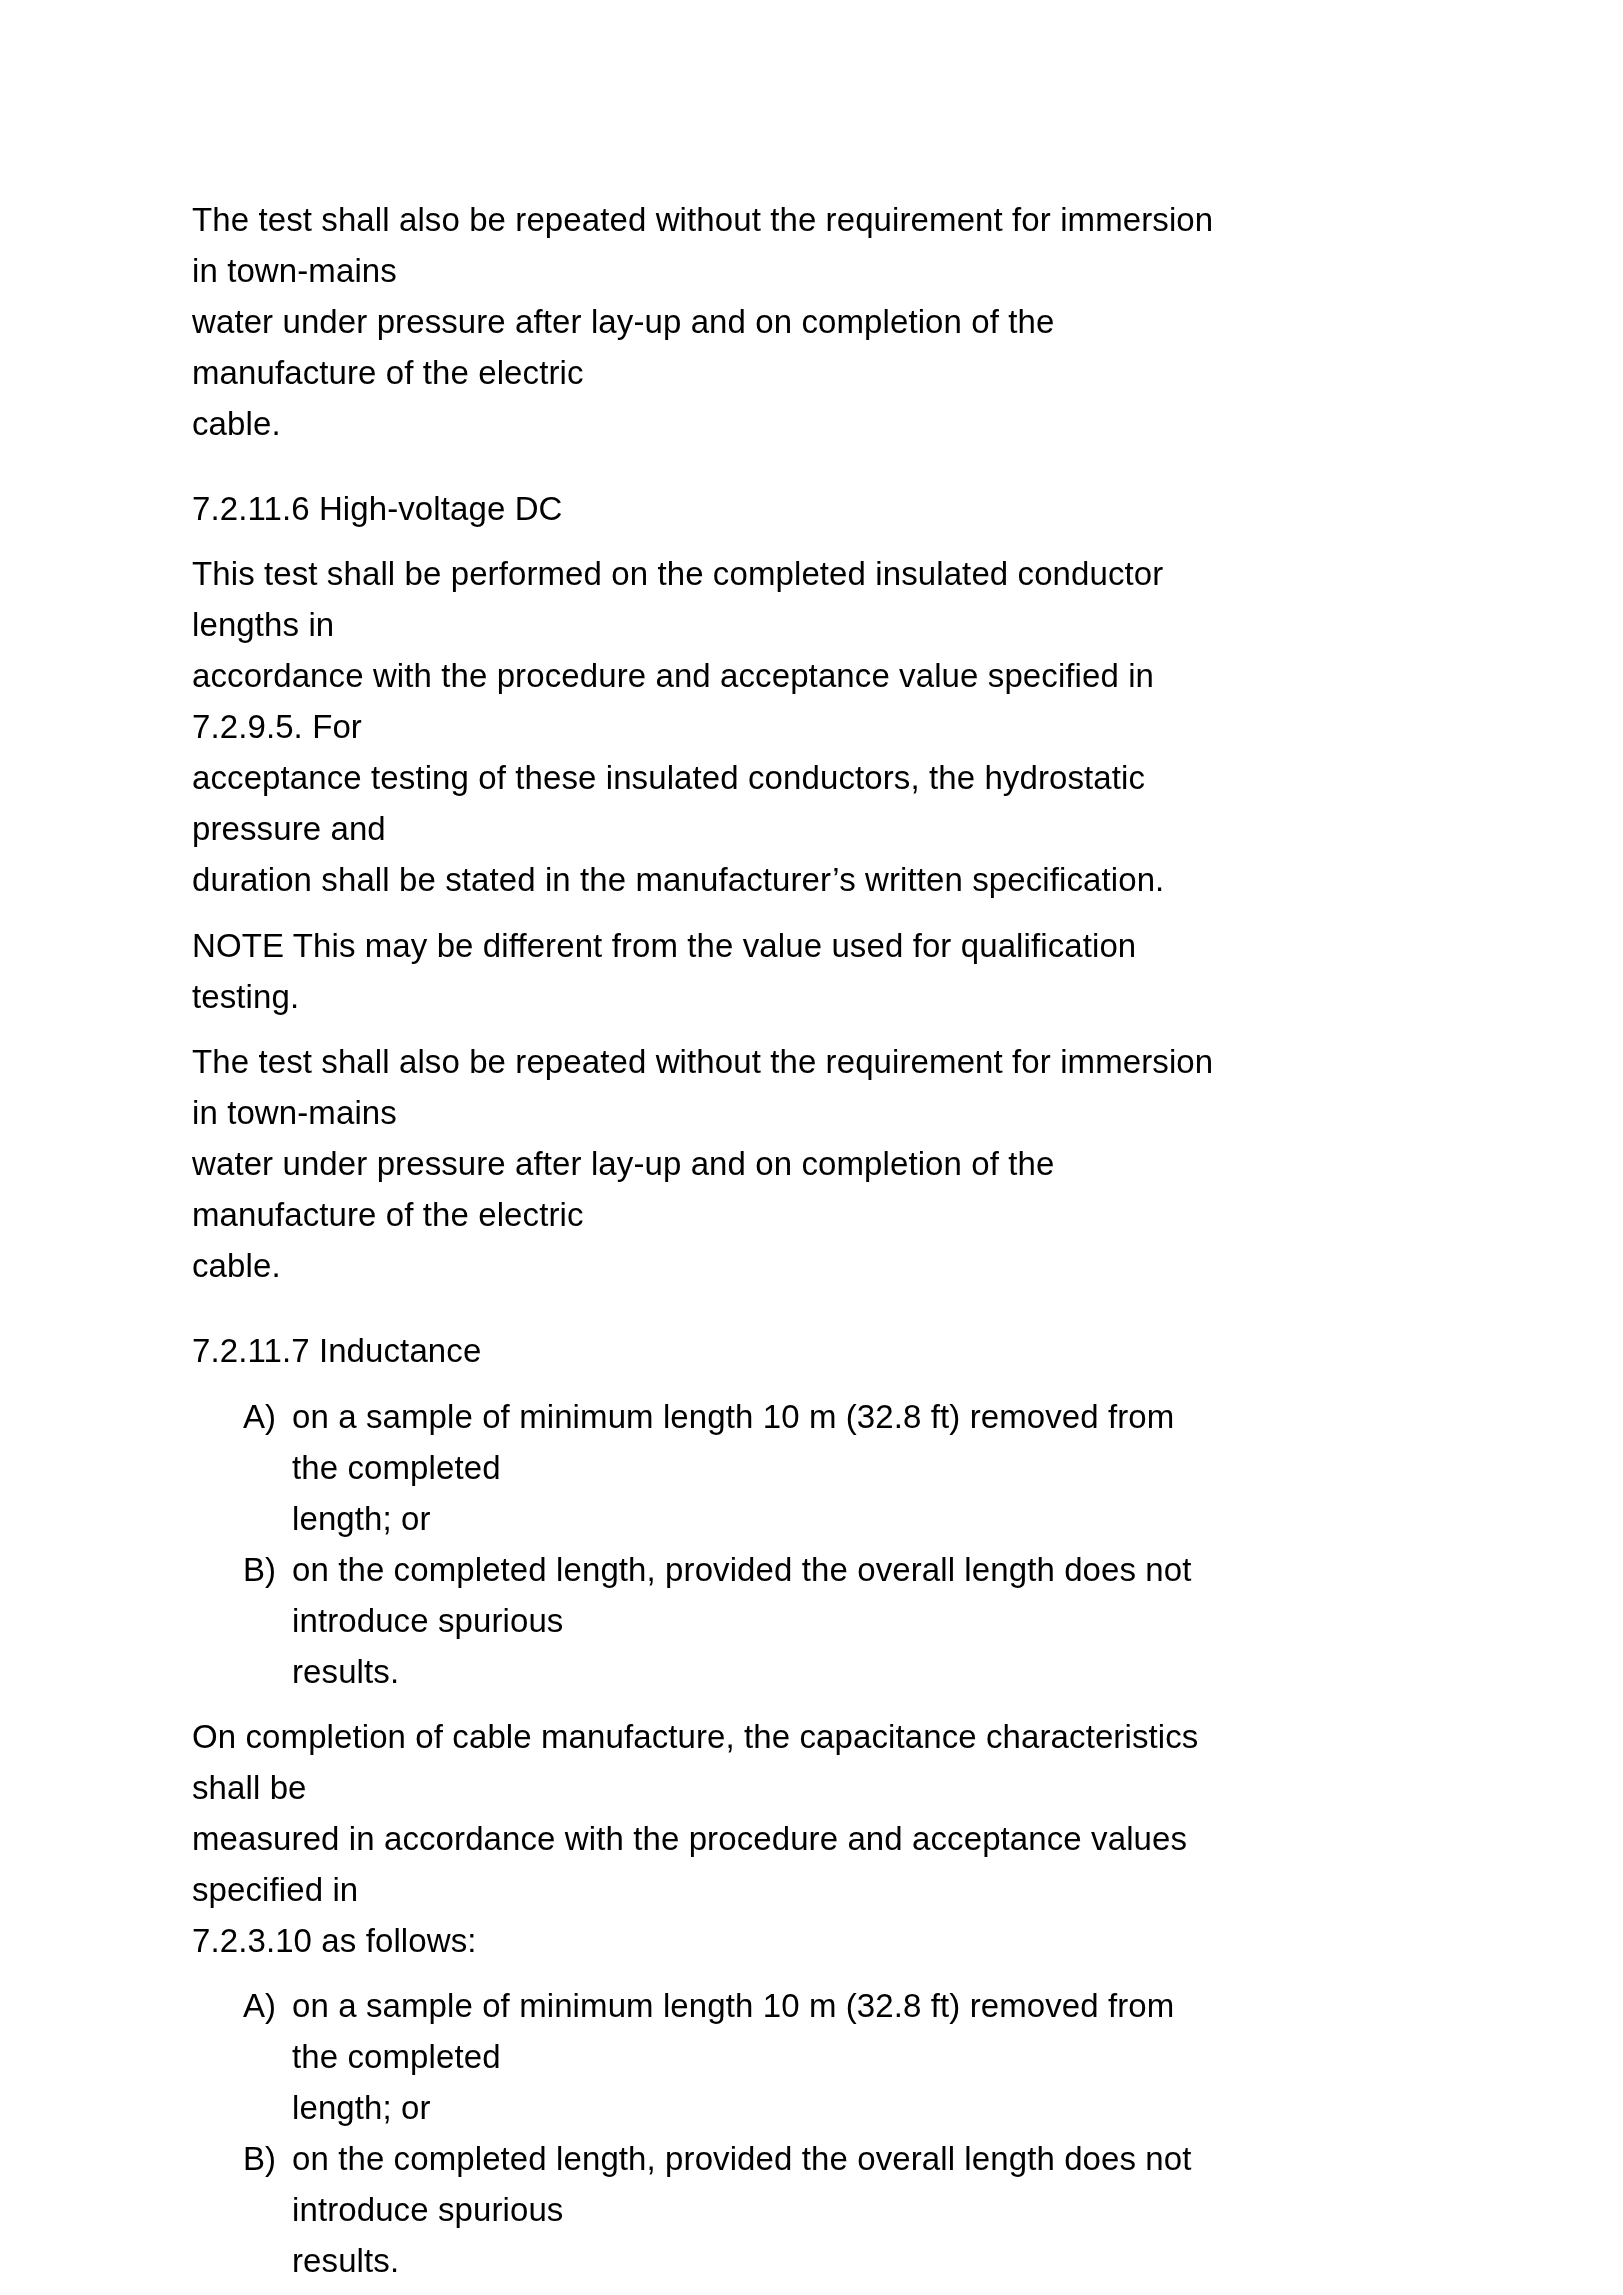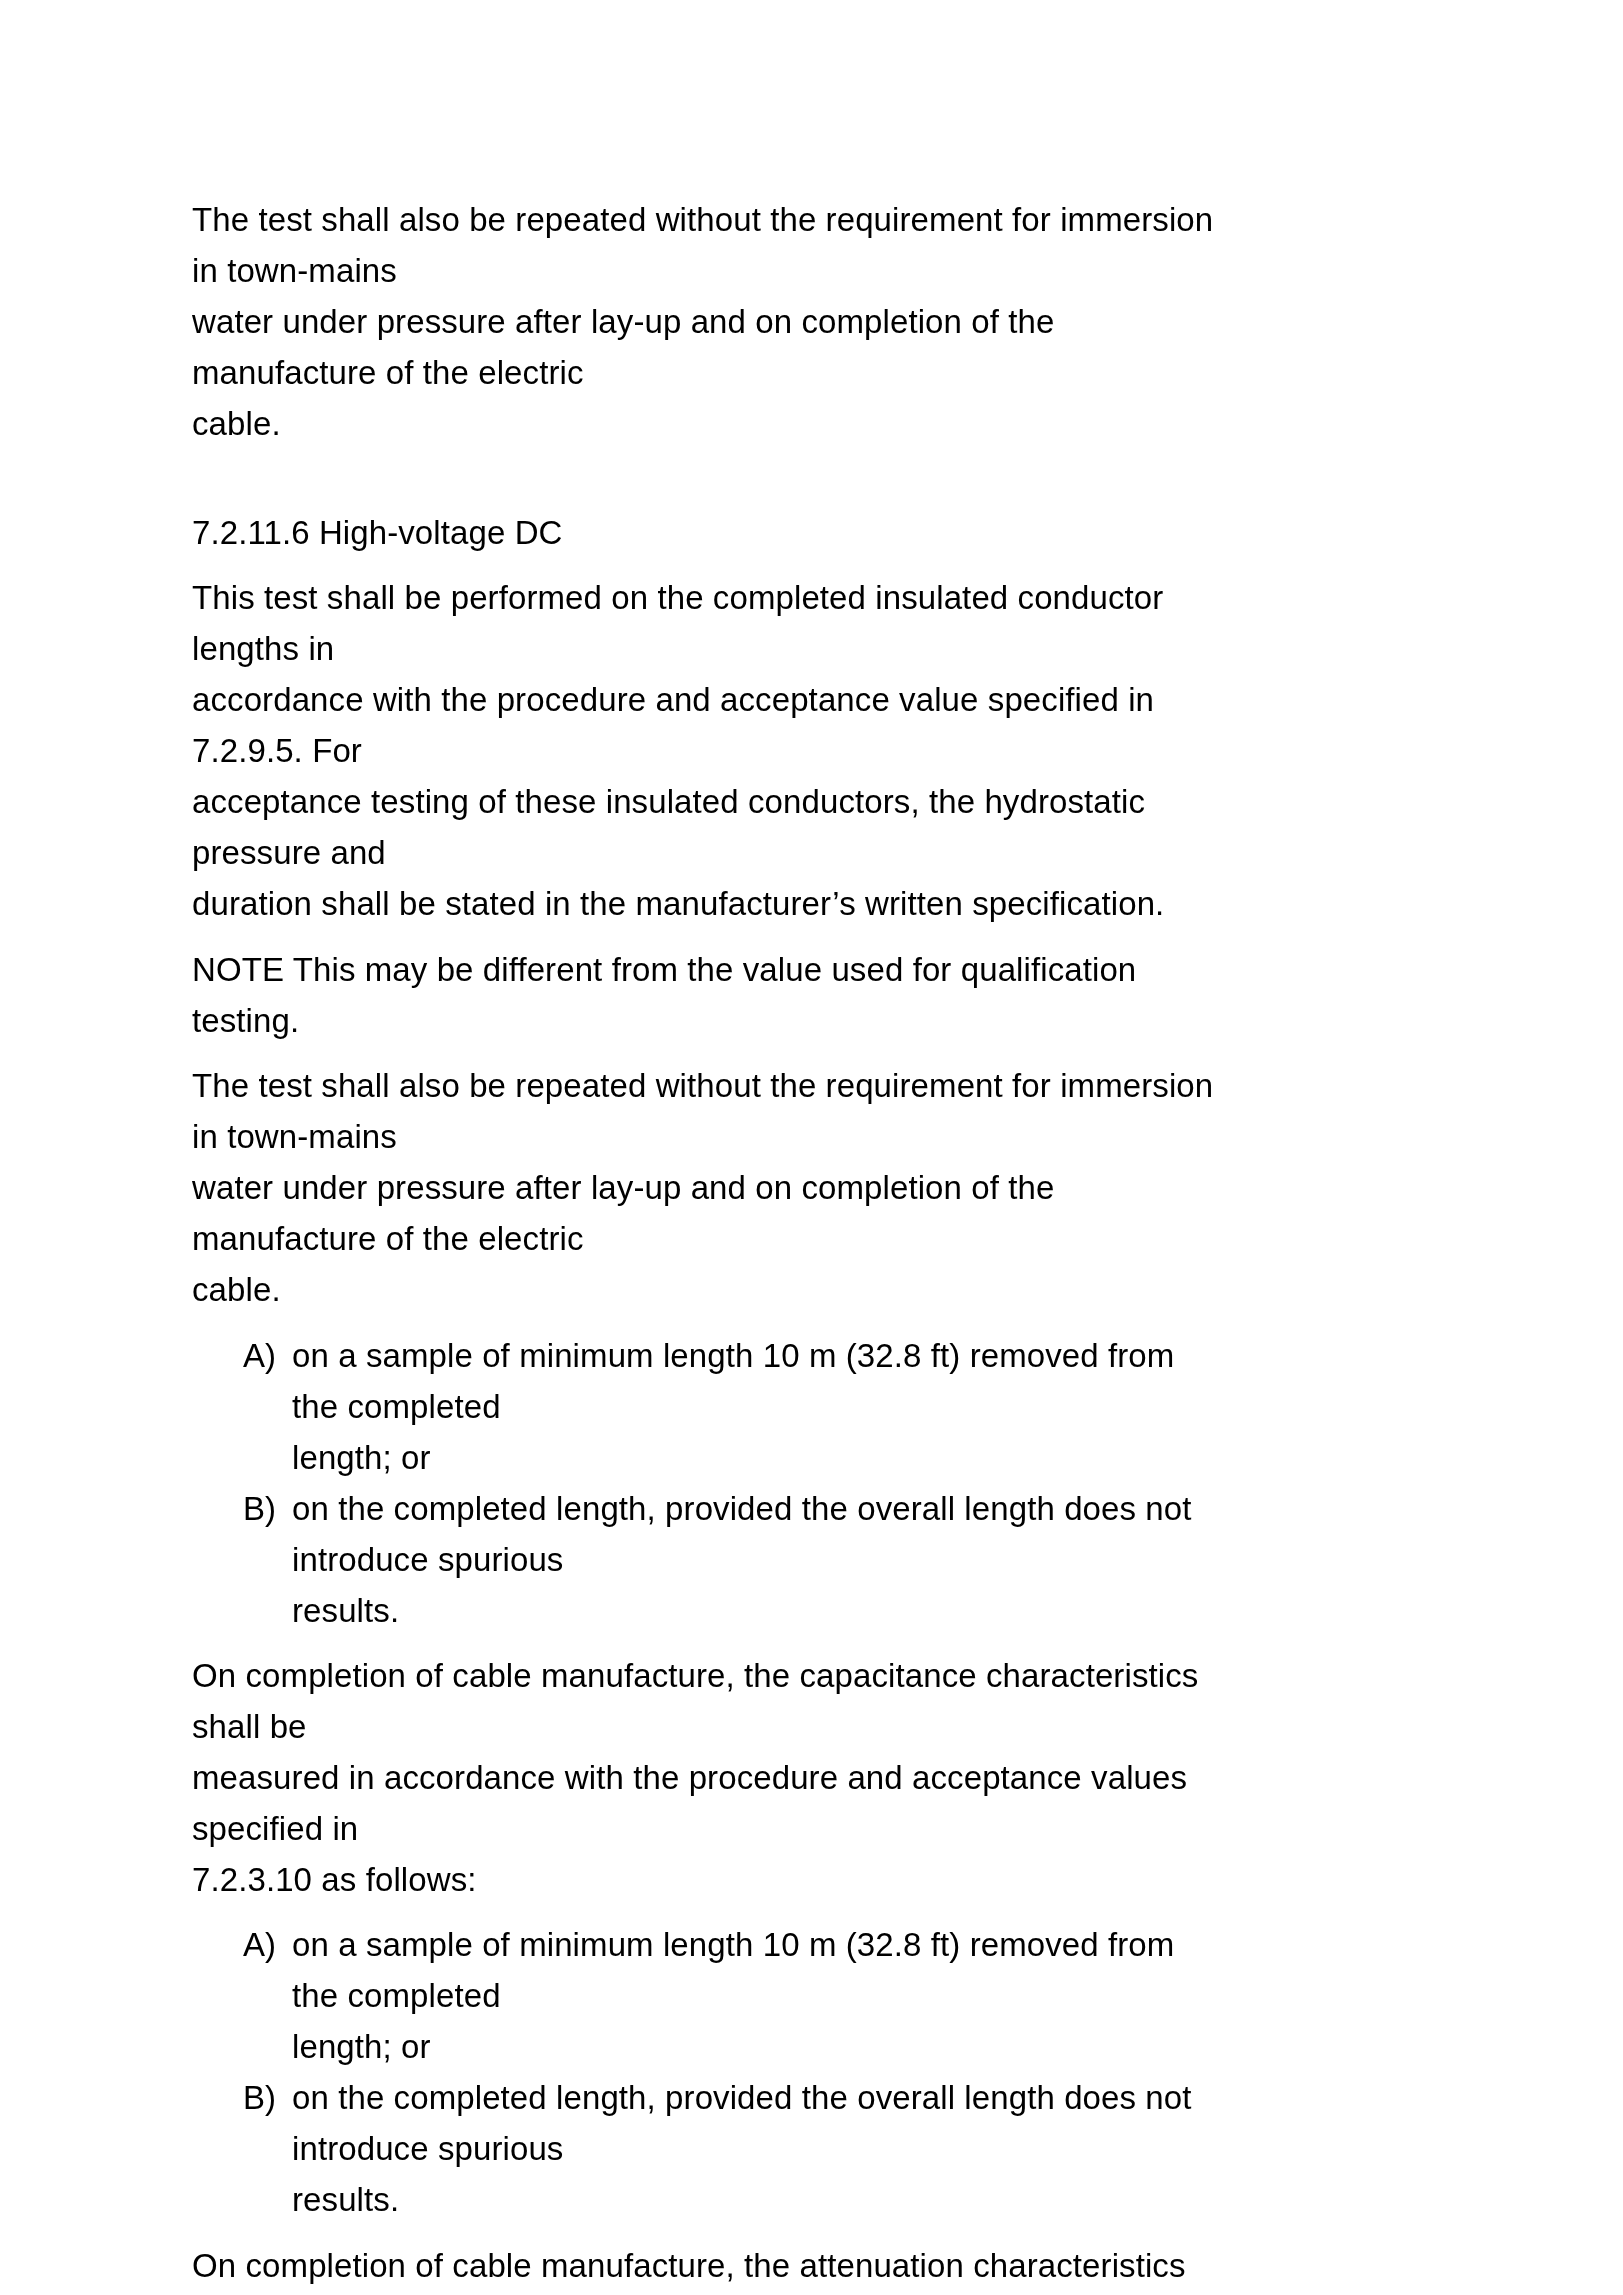--- a/index.html
+++ b/index.html
@@ -23,21 +23,21 @@
   }
   .para, .heading, .note {
     font-size: 33px;
     line-height: 51px;
     font-weight: 400;
     letter-spacing: 0.1px;
     margin: 0 0 14.4px 0;
     white-space: pre-line;
   }
   .heading {
-    margin-top: 58px;
+    margin-top: 34px;
     margin-bottom: 14.4px;
   }
   .list {
     margin: 0 0 14.4px 0;
   }
   .list-item {
     display: flex;
     align-items: flex-start;
     font-size: 33px;
     line-height: 51px;
@@ -70,20 +70,21 @@
 accordance with the procedure and acceptance value specified in 7.2.9.5. For
 acceptance testing of these insulated conductors, the hydrostatic pressure and
 duration shall be stated in the manufacturer’s written specification.</p>
 
   <p class="note">NOTE This may be different from the value used for qualification testing.</p>
 
   <p class="para">The test shall also be repeated without the requirement for immersion in town-mains
 water under pressure after lay-up and on completion of the manufacture of the electric
 cable.</p>
 
+  <h3 class="heading">7.2.11.7 Inductance</h3>
 
 
   <div class="list">
     <div class="list-item">
       <span class="list-marker">A)</span>
       <span class="list-item-text">on a sample of minimum length 10 m (32.8 ft) removed from the completed
 length; or</span>
     </div>
     <div class="list-item">
       <span class="list-marker">B)</span>

